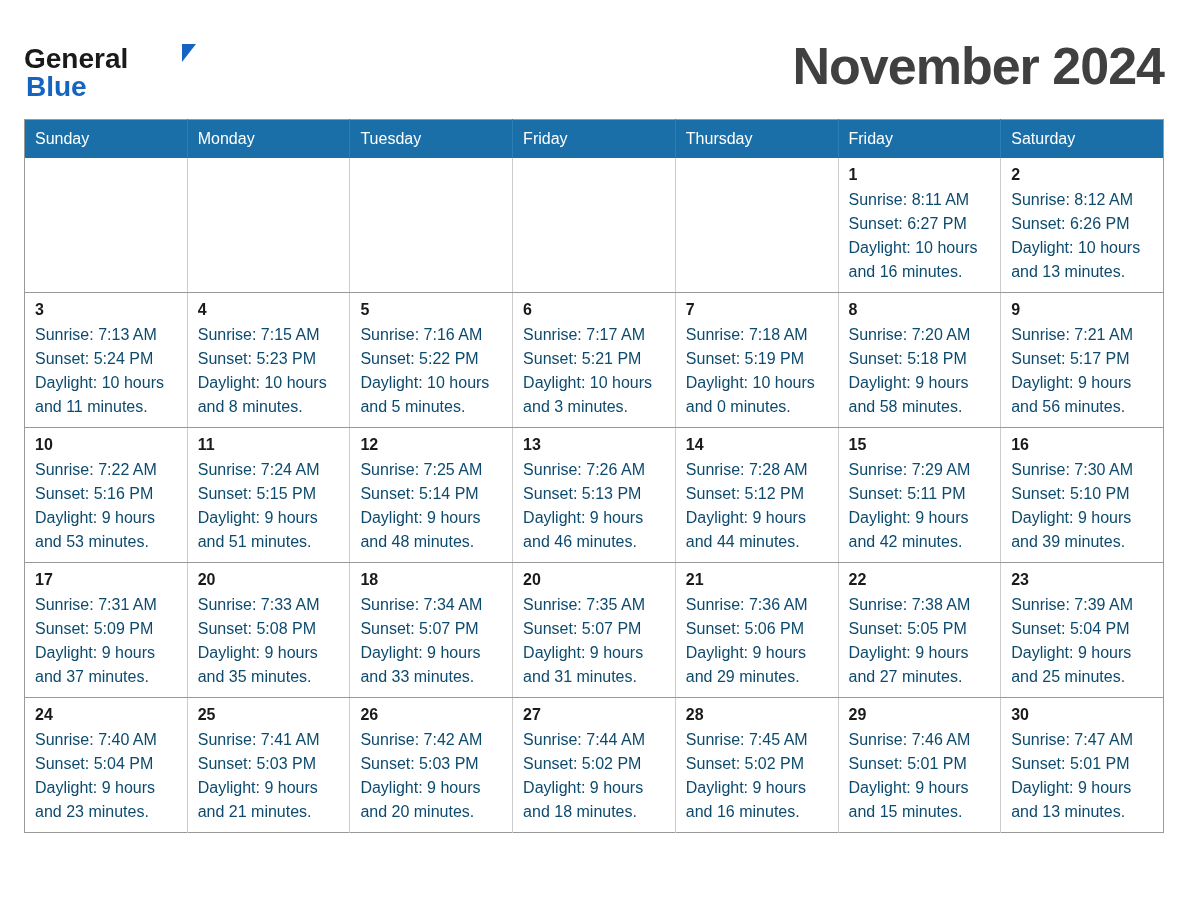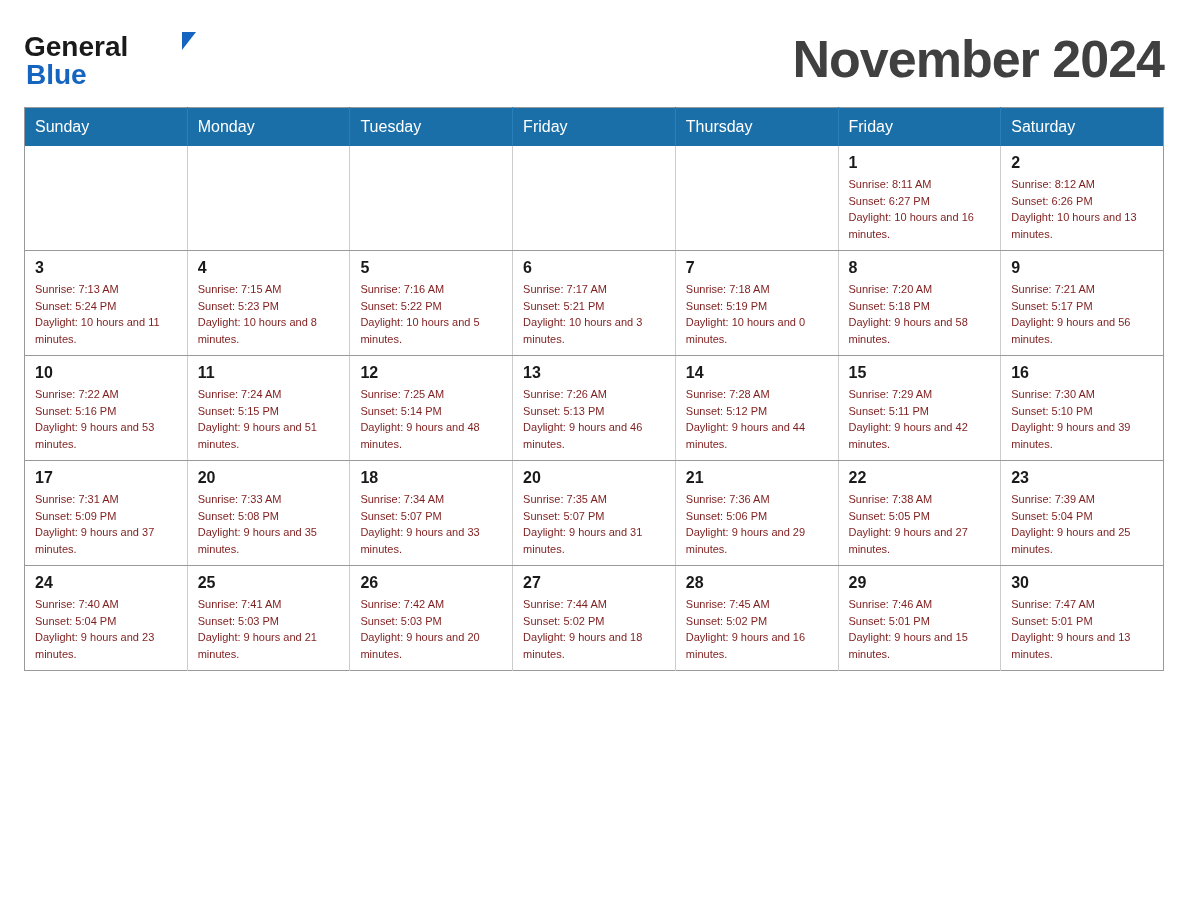--- a/index.html
+++ b/index.html
@@ -6,22 +6,23 @@
     body {
       font-family: Arial, sans-serif;
       background: #fff;
       padding: 24px;
       width: 1188px;
       min-height: 918px;
     }
     .header-section {
       display: flex;
       justify-content: space-between;
-      align-items: flex-end;
+      align-items: flex-start;
       margin-bottom: 18px;
+      margin-top: 12px;
     }
     .title-section {
       text-align: right;
     }
     .month-title {
       font-size: 52px;
       font-weight: bold;
       color: #404040;
       letter-spacing: -1px;
     }
@@ -63,22 +64,22 @@
     .calendar-table tr:last-child td {
       border-bottom: none;
     }
     .day-number {
       font-size: 16px;
       font-weight: bold;
       color: #1a1a1a;
       margin-bottom: 4px;
     }
     .day-info {
-      font-size: 11px;
-      color: #7f1d1d;
+      font-size: 16px;
+      color: #0c4a6e;
       line-height: 1.5;
     }
     .empty-cell {
       background: #fff;
     }
     .logo-wrapper {
       display: flex;
       flex-direction: column;
       align-items: flex-start;
     }

